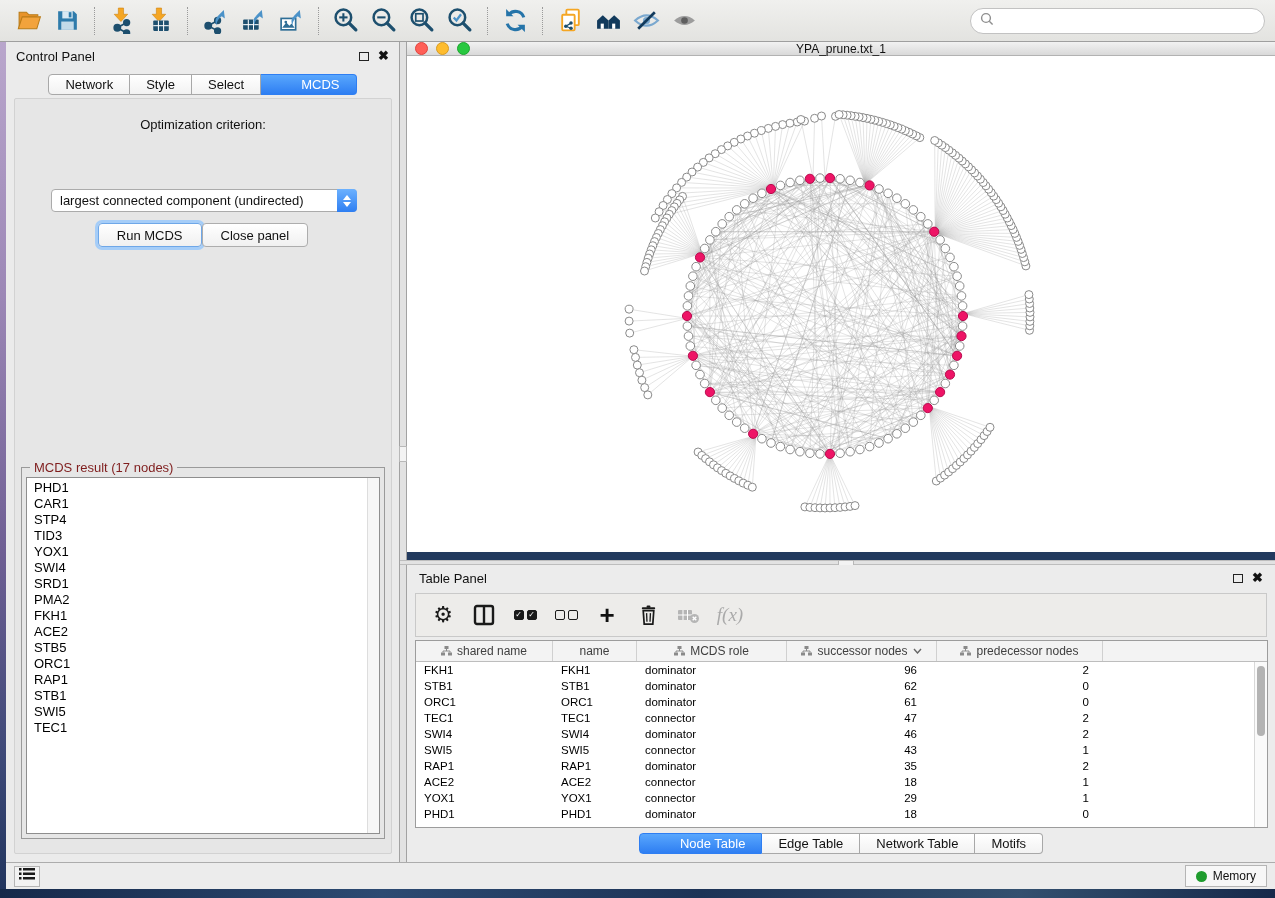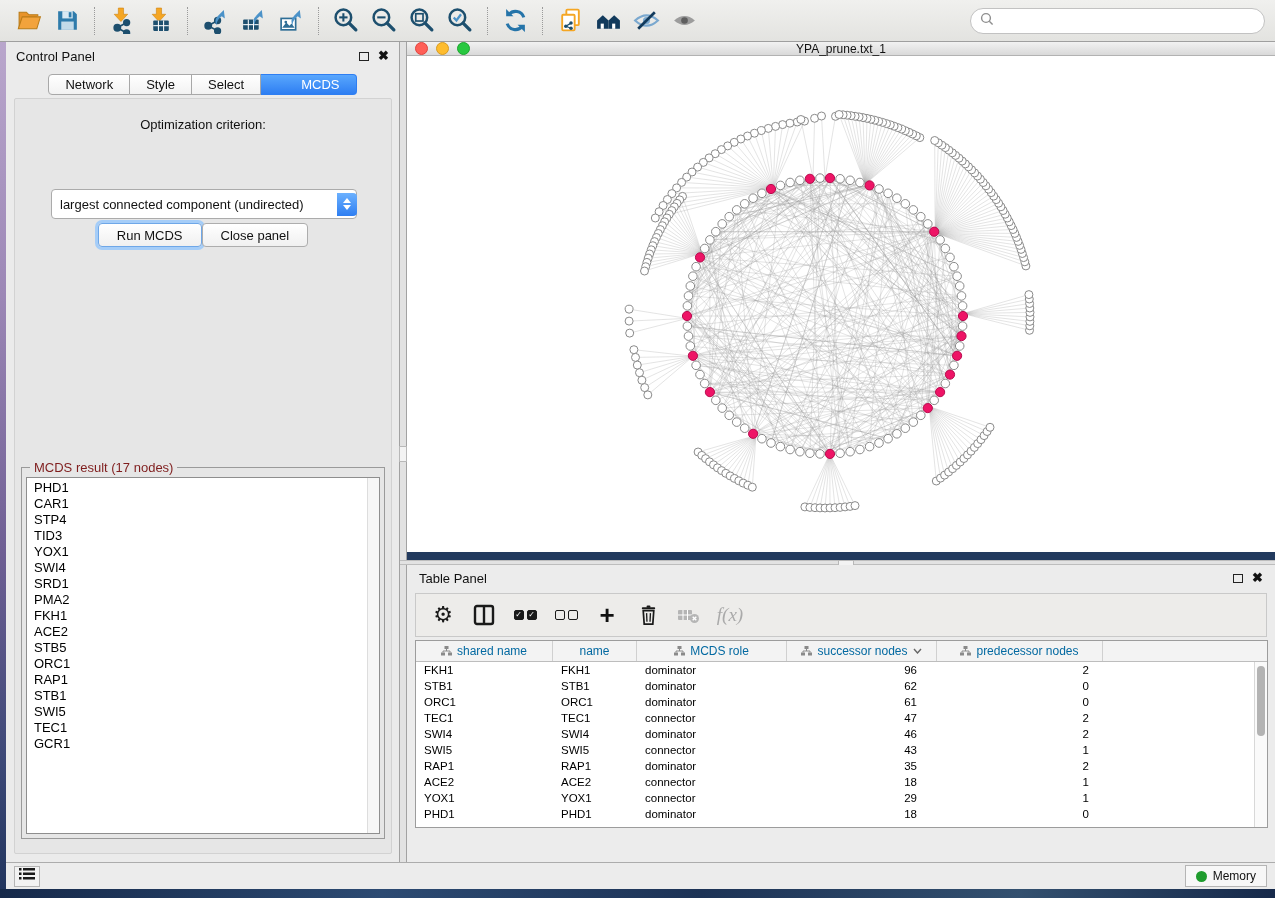--- a/index.html
+++ b/index.html
@@ -34,21 +34,21 @@
   .seg { display:flex; }
   .seg .tab { height:21px; padding:0 16px; font-size:13px; background:linear-gradient(#ffffff,#f2f2f2);
     border:1px solid #a8a8a8; border-left:none; display:flex; align-items:center; color:#111; }
   .seg .tab:first-child { border-left:1px solid #a8a8a8; border-radius:4px 0 0 4px; }
   .seg .tab:last-child { border-radius:0 4px 4px 0; }
   .seg .tab.active { background:linear-gradient(#59a7fd,#2e7ef2); color:#fff; border-color:#2e7ef2;padding-left:40px; }
 
   .cp-content { position:absolute; left:8px; top:56px; width:378px; height:756px;
     background:#e6e6e6; border:1px solid #d2d2d2; border-radius:2px; }
   .opt-label { text-align:center; font-size:13px; margin-top:18px; color:#111; }
-  .dropdown { position:absolute; left:36px; top:36px; width:306px; height:30px; background:#fff;
+  .dropdown { position:absolute; left:36px; top:36px; width:306px; height:23px; background:#fff;
     border:1px solid #ababab; border-radius:4px; margin-top:54px; display:flex; align-items:center; }
   .dropdown .val { flex:1; font-size:13px; padding-left:8px; color:#111; white-space:nowrap; }
   .dd-stepper { width:20px; height:23px; margin-right:-1px; border-radius:0 4px 4px 0;
     background:linear-gradient(#6cb1fe,#2e7ef2); display:flex; flex-direction:column; align-items:center; justify-content:center; gap:2px; }
   .dd-stepper .up { width:0;height:0;border-left:4px solid transparent;border-right:4px solid transparent;border-bottom:5px solid #fff; }
   .dd-stepper .down { width:0;height:0;border-left:4px solid transparent;border-right:4px solid transparent;border-top:5px solid #fff; }
   .btn-row { position:absolute; top:124px; width:100%; display:flex; justify-content:center; }
   .push-btn { height:24px; padding:0 18px; background:linear-gradient(#ffffff,#f0f0f0); border:1px solid #adadad;
     border-radius:4px; font-size:13px; color:#111; display:flex; align-items:center; }
   .push-btn.focused { box-shadow:0 0 0 3px #a5cdf8; border-color:#6ea7e8; }
@@ -91,21 +91,21 @@
   .tp-icon { width:26px; height:26px; display:flex; align-items:center; justify-content:center; }
   .gear-glyph { font-size:22px; color:#1a1a1a; line-height:22px; }
   .fx-glyph { font-family:"Liberation Serif",serif; font-style:italic; font-size:19px; color:#aaa; }
   .cb-pair { display:flex; gap:3px; }
   .cb { width:10px; height:10px; border:1.6px solid #1a1a1a; border-radius:2px; font-size:8px; line-height:8px; color:#fff; text-align:center; }
   .cb.checked { background:#1a1a1a; }
   .plus-glyph { font-size:26px; font-weight:bold; color:#111; line-height:24px; }
 
   .node-table { position:absolute; left:8px; top:75px; width:853px; height:188px; background:#fff; border:1px solid #9c9c9c; }
   .nt-header { display:flex; height:21px; background:#f3f3f3; border-bottom:1px solid #bdbdbd; }
-  .nt-hcell { display:flex; align-items:center; justify-content:center; gap:5px; font-size:12px; color:#0369a1;
+  .nt-hcell { display:flex; align-items:center; justify-content:center; gap:5px; font-size:12px; color:#404040;
     border-right:1px solid #d0d0d0; overflow:hidden; }
   .nt-body { position:absolute; left:0; top:21px; right:13px; bottom:0; overflow:hidden; }
   .nt-row { display:flex; height:16px; }
   .nt-cell { font-size:11.5px; color:#000; display:flex; align-items:center; }
   .nt-cell.left { justify-content:flex-start; padding-left:8px; }
   .nt-cell.right { justify-content:flex-end; }
   .table-scroll { position:absolute; right:0; top:21px; bottom:0; width:13px; background:#fafafa; border-left:1px solid #d8d8d8; }
   .table-thumb { position:absolute; left:2px; top:4px; width:8px; height:70px; background:#b3b3b3; border-radius:4px; }
 
   .tp-tabs { position:absolute; left:0; right:0; top:268px; display:flex; justify-content:center; }
@@ -315,21 +315,20 @@
             <div class="mcds-item">SRD1</div>
             <div class="mcds-item">PMA2</div>
             <div class="mcds-item">FKH1</div>
             <div class="mcds-item">ACE2</div>
             <div class="mcds-item">STB5</div>
             <div class="mcds-item">ORC1</div>
             <div class="mcds-item">RAP1</div>
             <div class="mcds-item">STB1</div>
             <div class="mcds-item">SWI5</div>
             <div class="mcds-item">TEC1</div>
-            <div class="mcds-item">GCR1</div>
           </div>
         <div class="list-scroll"></div>
       </div>
     </div>
   </div>
 </div>
 
 <div class="v-divider">
   <div class="v-handle"></div>
 </div>
@@ -1303,20 +1302,28 @@
           <div class="nt-cell left" style="width: 84px;">PHD1</div>
           <div class="nt-cell left" style="width: 150px;">dominator</div>
           <div class="nt-cell right" style="width: 150px; padding-right: 20px;">18</div>
           <div class="nt-cell right" style="width: 166px; padding-right: 14px;">0</div>
         </div>
       </div>
     <div class="table-scroll">
       <div class="table-thumb"></div>
     </div>
   </div>
+  <div class="tp-tabs">
+      <div class="seg" id="tp-tabs">
+        <div class="tab active">Node Table</div>
+        <div class="tab">Edge Table</div>
+        <div class="tab">Network Table</div>
+        <div class="tab">Motifs</div>
+      </div>
+    </div>
 </div>
 
 <div class="status-bar">
   <div class="status-left-btn">
     <span>
       <svg width="16" height="14" viewBox="0 0 16 14">
           <g fill="#1a1a1a">
             <rect x="0" y="1" width="2.5" height="2.5"></rect>
             <rect x="4" y="1" width="12" height="2.5"></rect>
             <rect x="0" y="5.5" width="2.5" height="2.5"></rect>

